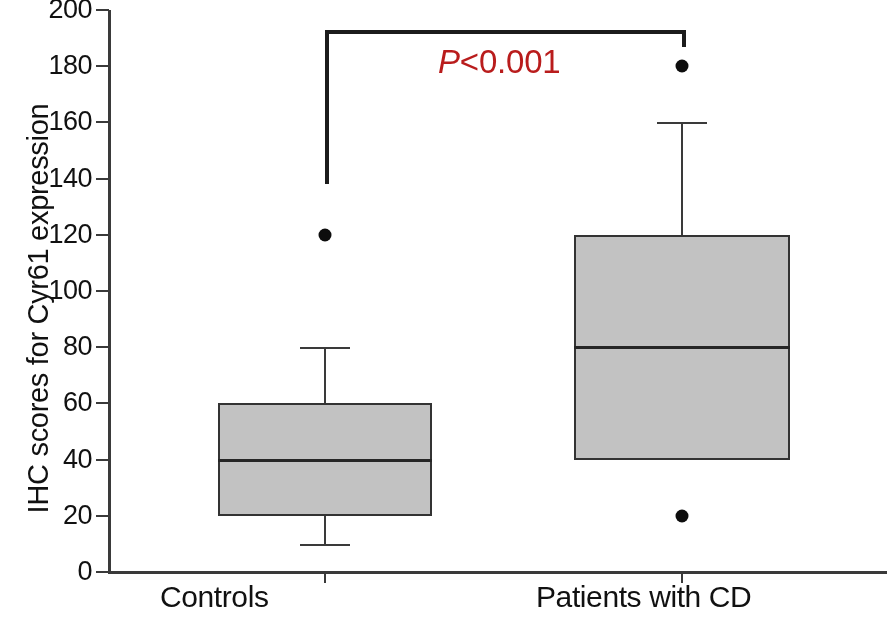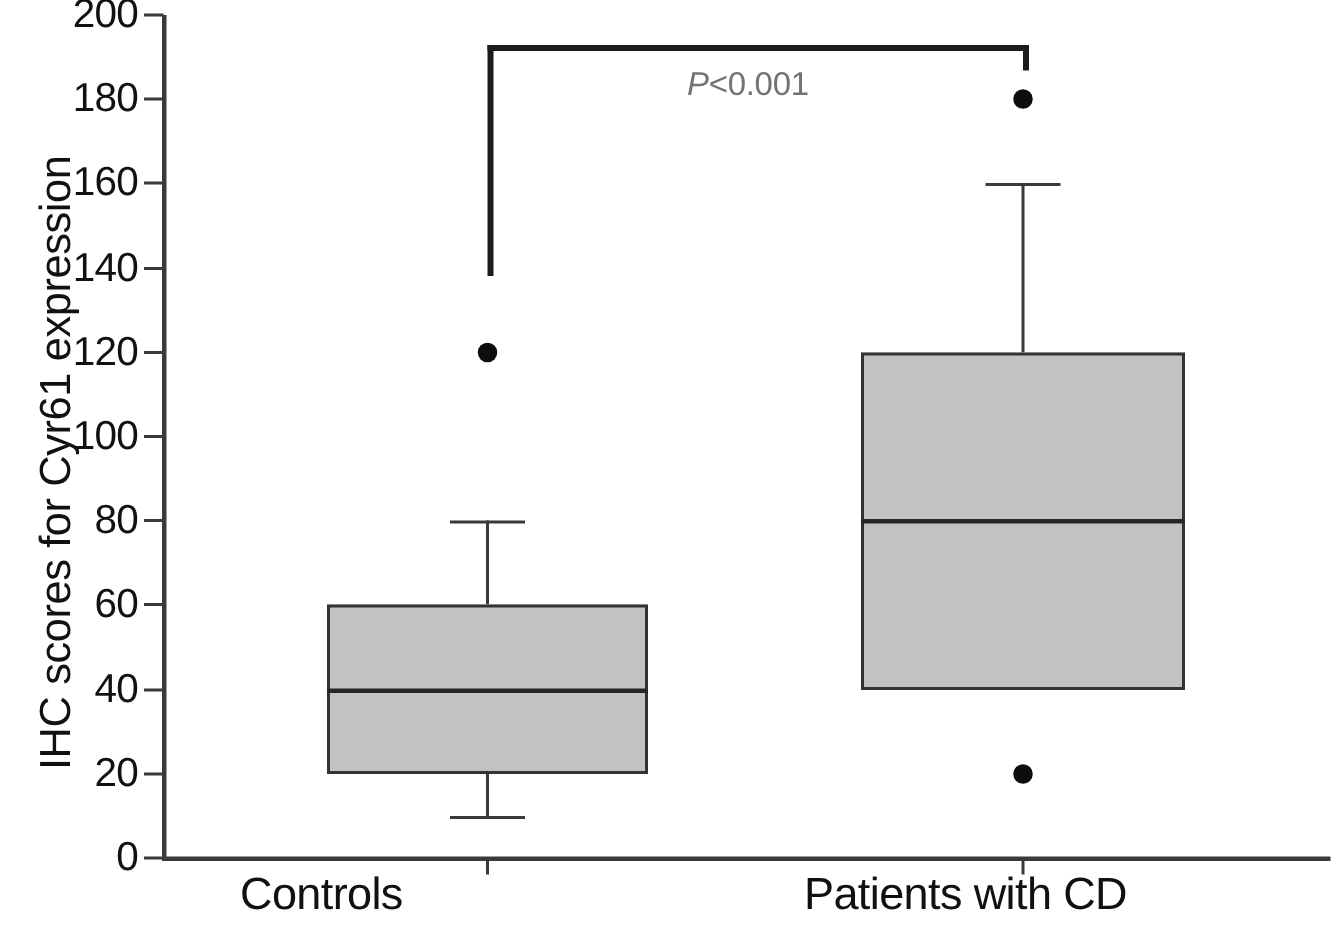--- a/index.html
+++ b/index.html
@@ -127,26 +127,25 @@
   #sig-top {
     height: 4px;
   }
   .sig-arm {
     position: absolute;
     width: 4px;
     background: #1c1c1c;
   }
   #sig-label {
     position: absolute;
-    font-size: 22px;
+    font-size: 33px;
     font-style: italic;
-    color: #737373;
+    color: #b91c1c;
     white-space: nowrap;
     letter-spacing: -0.2px;
-    margin-left: 20px;
   }
   #sig-label .non-italic {
     font-style: normal;
   }
 </style>
 </head>
 <body>
 
 <div id="figure">
 

